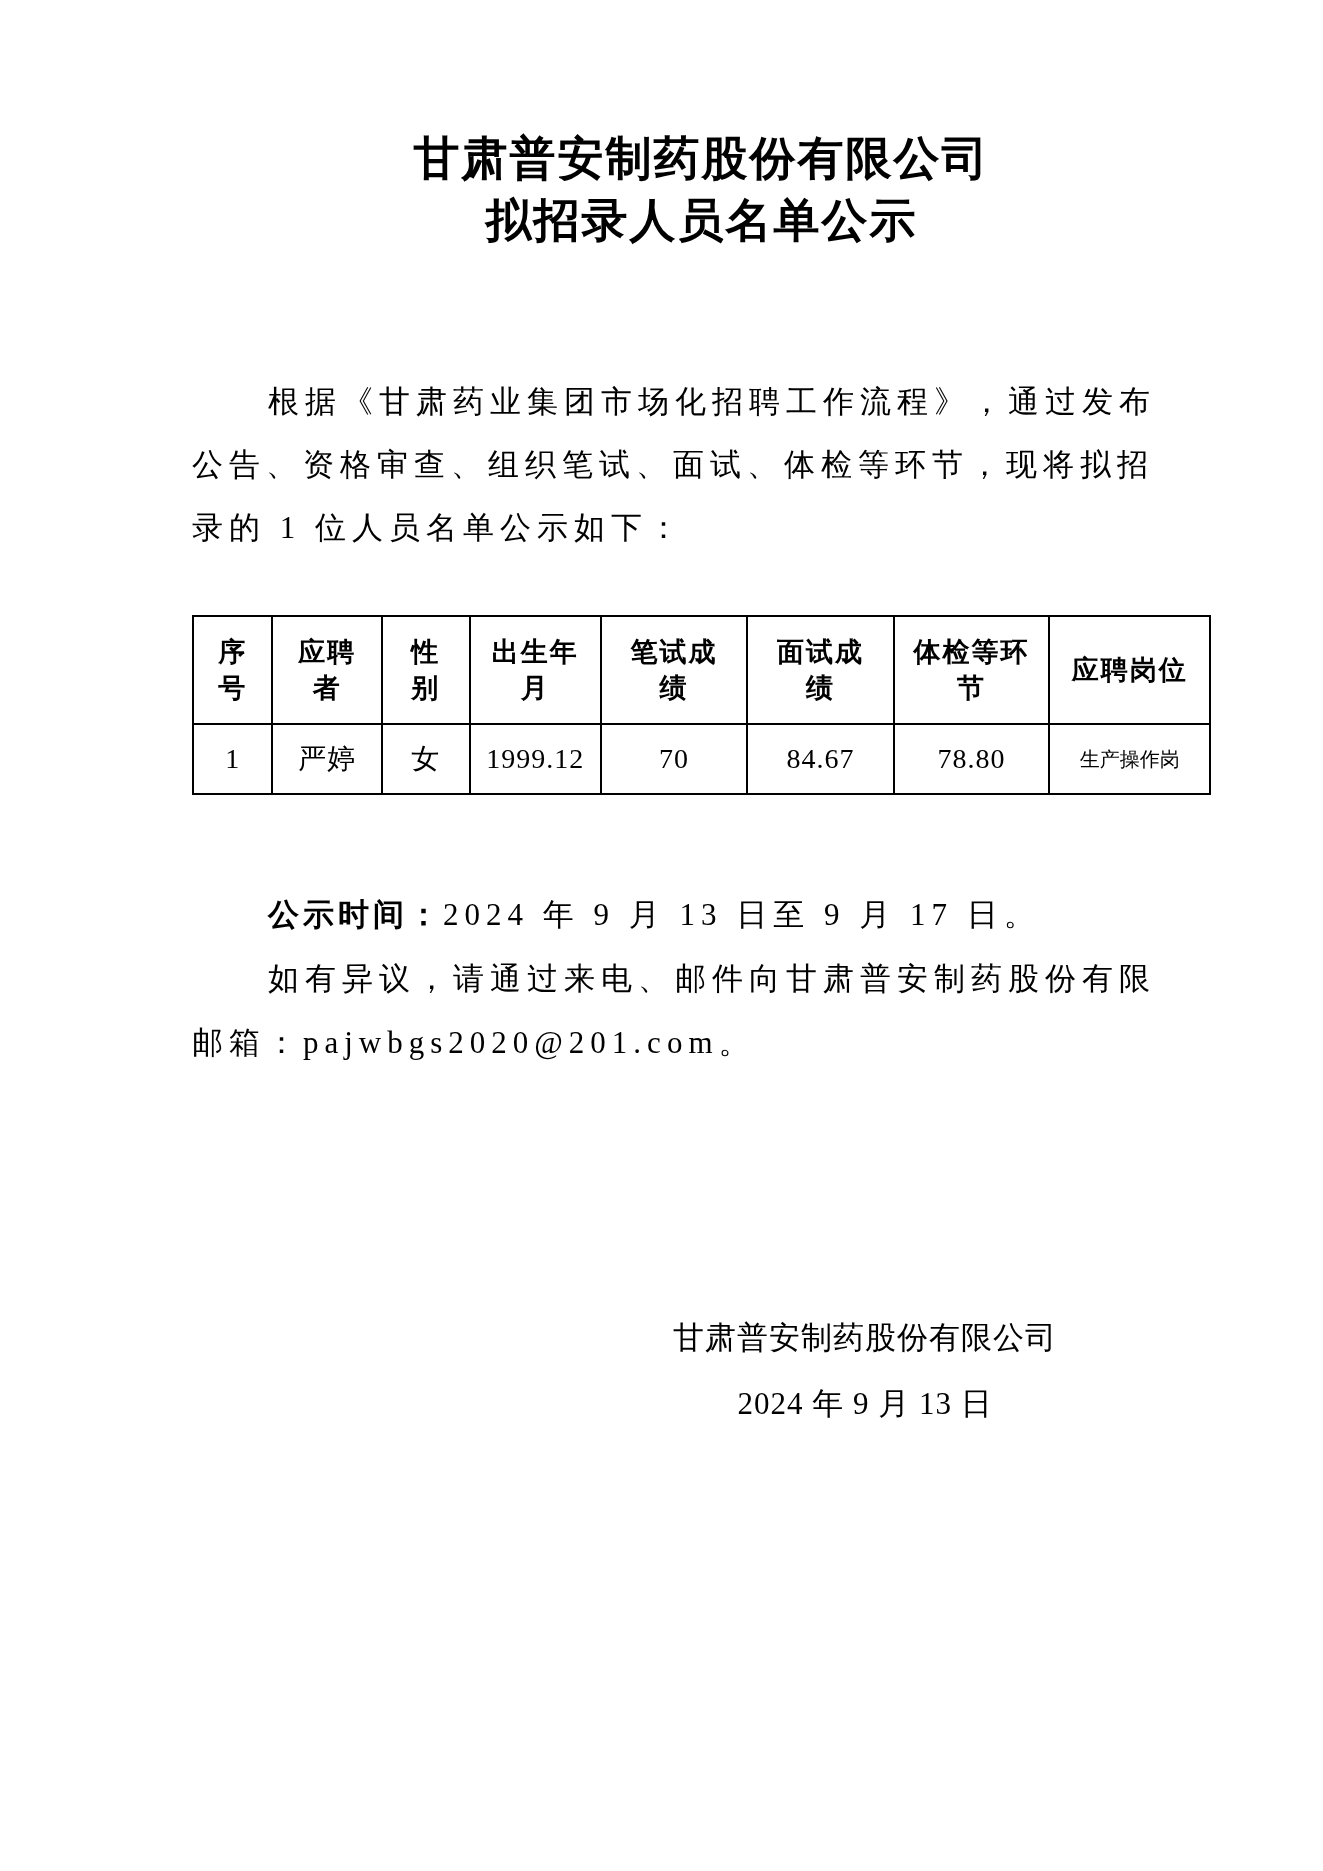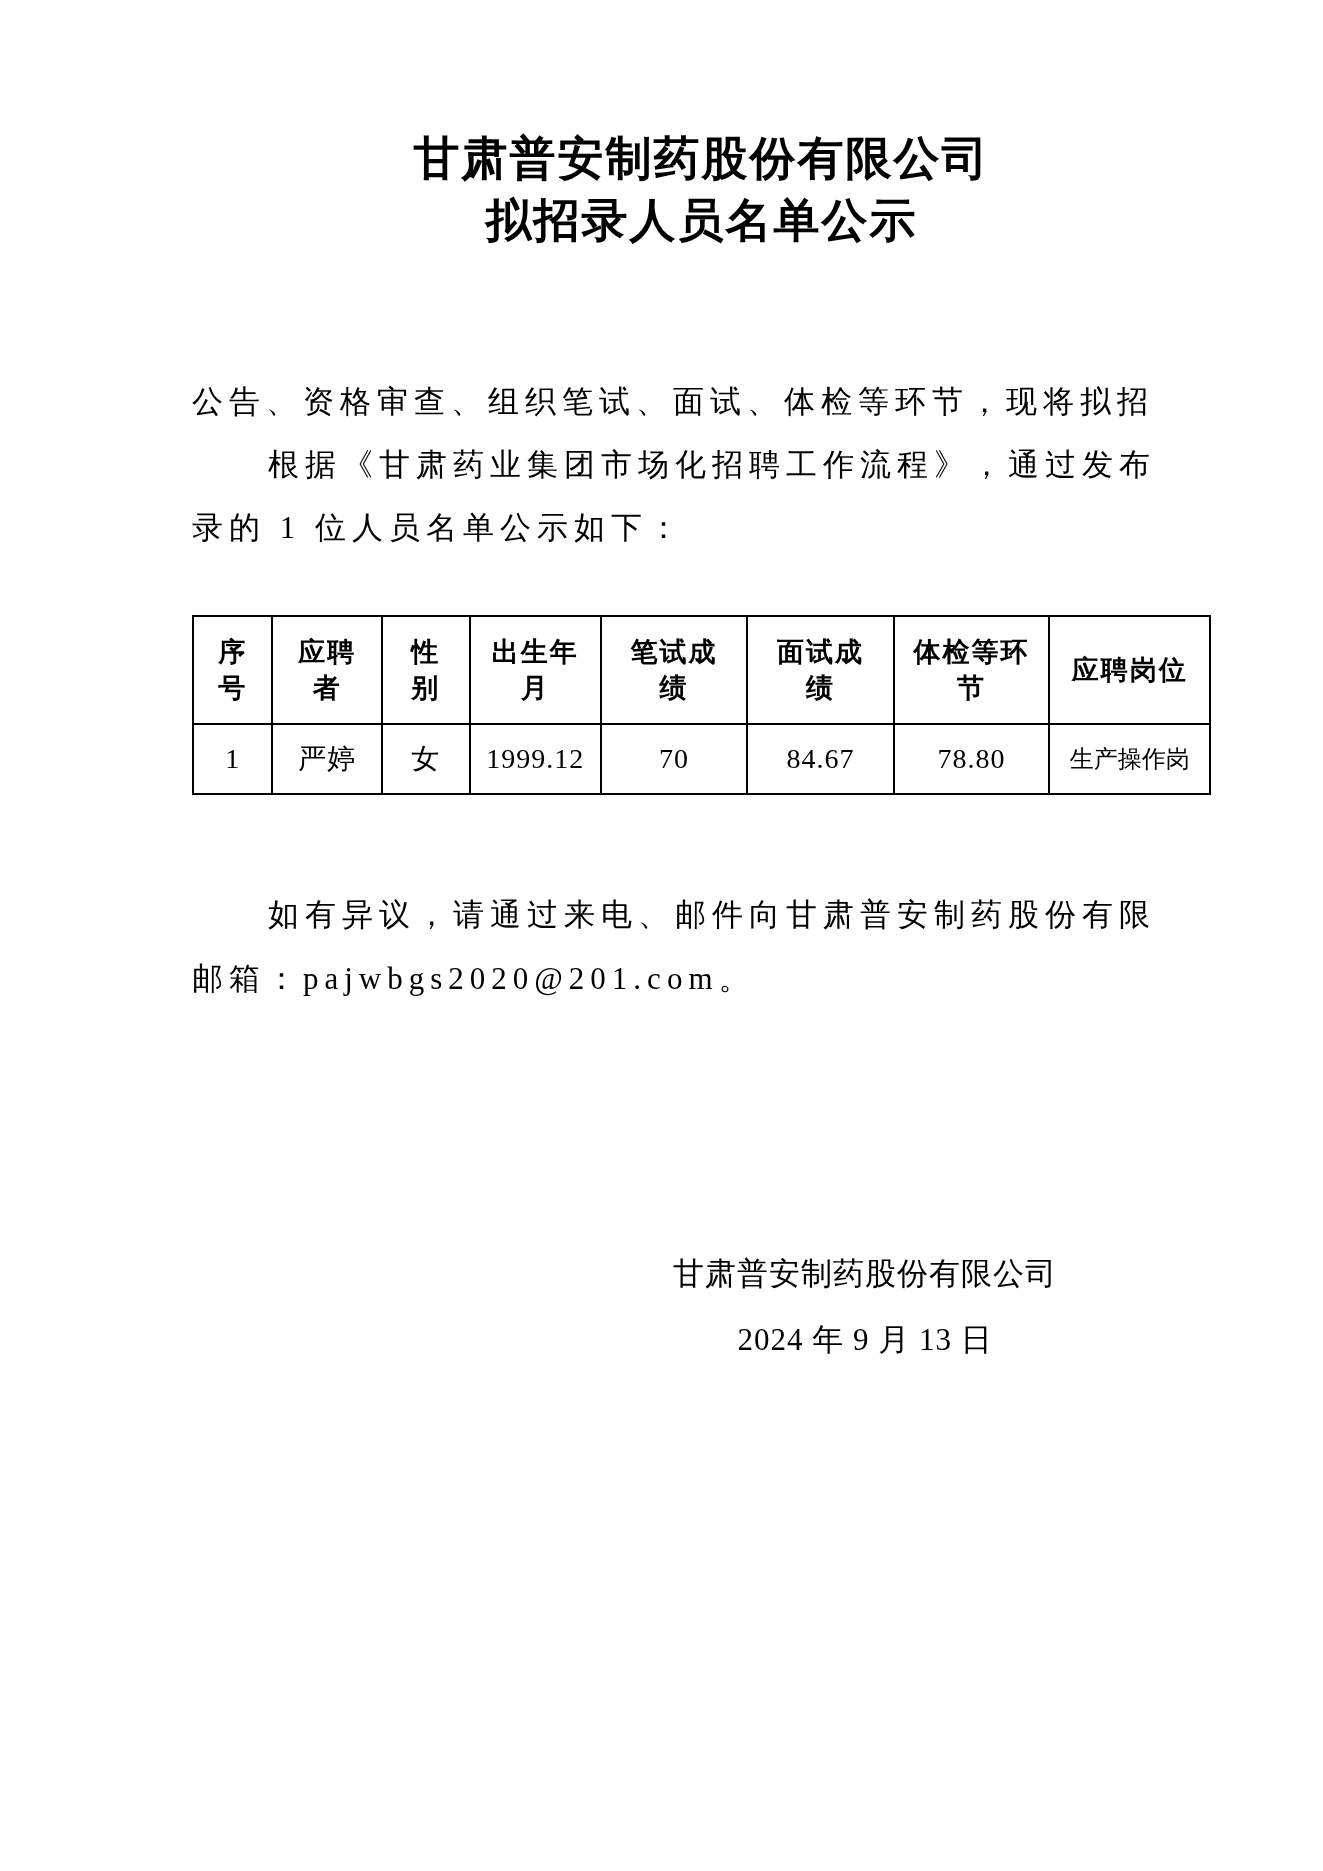--- a/index.html
+++ b/index.html
@@ -57,21 +57,21 @@
   table.doc-table td {
     border: 2px solid #000000;
     height: 68px;
     font-size: 28px;
     text-align: center;
     vertical-align: middle;
     letter-spacing: 1px;
     padding: 0;
   }
   table.doc-table td.small {
-    font-size: 24px;
+    font-size: 20px;
     letter-spacing: 0;
   }
   .col-xh  { width: 7.8%; }
   .col-yzp { width: 10.8%; }
   .col-xb  { width: 8.6%; }
   .col-csn { width: 12.9%; }
   .col-bs  { width: 14.4%; }
   .col-ms  { width: 14.4%; }
   .col-zh  { width: 15.3%; }
   .col-gw  { width: 15.8%; }
@@ -98,22 +98,22 @@
 <div class="page">
 
   <div class="doc-title">
     <div>甘肃普安制药股份有限公司</div>
     <div>拟招录人员名单公示</div>
   </div>
 
   <div class="content">
 
     <div class="intro">
+      <div class="line indent">根据《甘肃药业集团市场化招聘工作流程》，通过发布</div>
       <div class="line">公告、资格审查、组织笔试、面试、体检等环节，现将拟招</div>
-      <div class="line indent">根据《甘肃药业集团市场化招聘工作流程》，通过发布</div>
       <div class="line">录的 1 位人员名单公示如下：</div>
     </div>
 
     <table class="doc-table">
       <colgroup>
         <col class="col-xh">
           <col class="col-yzp">
           <col class="col-xb">
           <col class="col-csn">
         <col class="col-bs">
@@ -141,20 +141,23 @@
           <td>1999.12</td>
           <td>70</td>
           <td>84.67</td>
           <td>78.80</td>
           <td class="small">生产操作岗</td>
         </tr>
       </tbody>
     </table>
 
     <div class="notice">
+      <div class="line indent">
+        <span class="bold-label">公示时间：</span><span>2024 年 9 月 13 日至 9 月 17 日。</span>
+      </div>
       <div class="line indent">如有异议，请通过来电、邮件向甘肃普安制药股份有限</div>
       <div class="line">邮箱：pajwbgs2020@201.com。</div>
     </div>
 
     <div class="signature">
       <div>甘肃普安制药股份有限公司</div>
       <div>2024 年 9 月 13 日</div>
     </div>
 
   </div>

